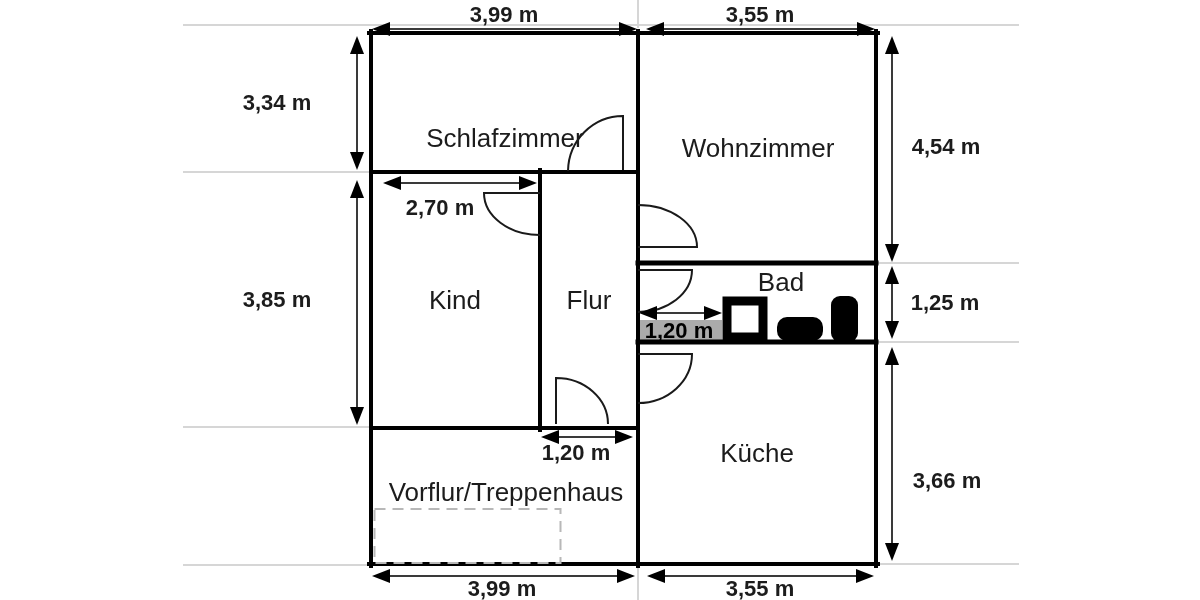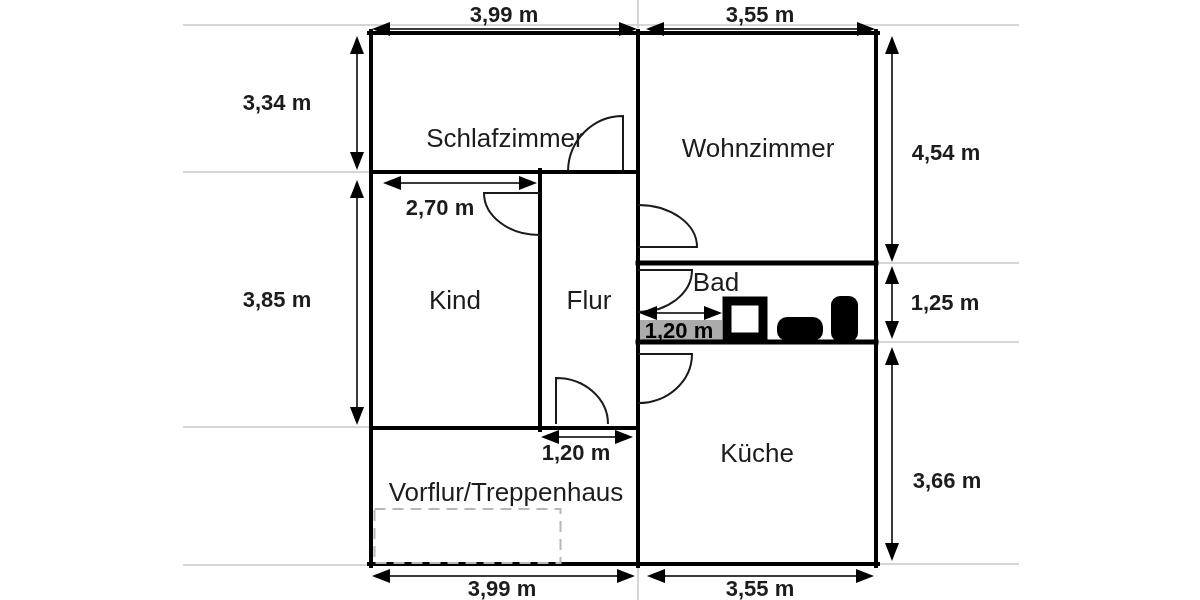--- a/index.html
+++ b/index.html
@@ -128,29 +128,29 @@
         <polygon stroke="none" points="647,576 665,569 665,583"></polygon>
         <polygon stroke="none" points="874,576 856,569 856,583"></polygon>
       </g>
     </g>
   </svg>
 
   <div class="lbl room" style="left:505px;top:102px;margin-top:36px;">Schlafzimmer</div>
   <div class="lbl room" style="left:758px;top:148px;">Wohnzimmer</div>
   <div class="lbl room" style="left:455px;top:300px;">Kind</div>
   <div class="lbl room" style="left:589px;top:300px;text-align:right;">Flur</div>
-  <div class="lbl room" style="left:716px;top:282px;">Bad</div>
+  <div class="lbl room" style="left:781px;top:282px;">Bad</div>
   <div class="lbl room" style="left:757px;top:453px;text-align:center;">Küche</div>
   <div class="lbl room" style="left:506px;top:492px;">Vorflur/Treppenhaus</div>
 
   <div class="lbl dim" style="left:504px;top:15px;">3,99 m</div>
   <div class="lbl dim" style="left:760px;top:15px;">3,55 m</div>
   <div class="lbl dim" style="left:277px;top:103px;">3,34 m</div>
   <div class="lbl dim" style="left:277px;top:300px;">3,85 m</div>
-  <div class="lbl dim" style="left:946px;top:153px;">4,54 m</div>
+  <div class="lbl dim" style="left:946px;top:147px;">4,54 m</div>
   <div class="lbl dim" style="left:945px;top:303px;">1,25 m</div>
   <div class="lbl dim" style="left:947px;top:453px;margin-top:28px;">3,66 m</div>
   <div class="lbl dim" style="left:440px;top:208px;">2,70 m</div>
   <div class="lbl dim on-gray" style="left:679px;top:331px;">1,20 m</div>
   <div class="lbl dim" style="left:576px;top:453px;">1,20 m</div>
   <div class="lbl dim" style="left:502px;top:589px;">3,99 m</div>
   <div class="lbl dim" style="left:760px;top:589px;">3,55 m</div>
 
 </div>
 

